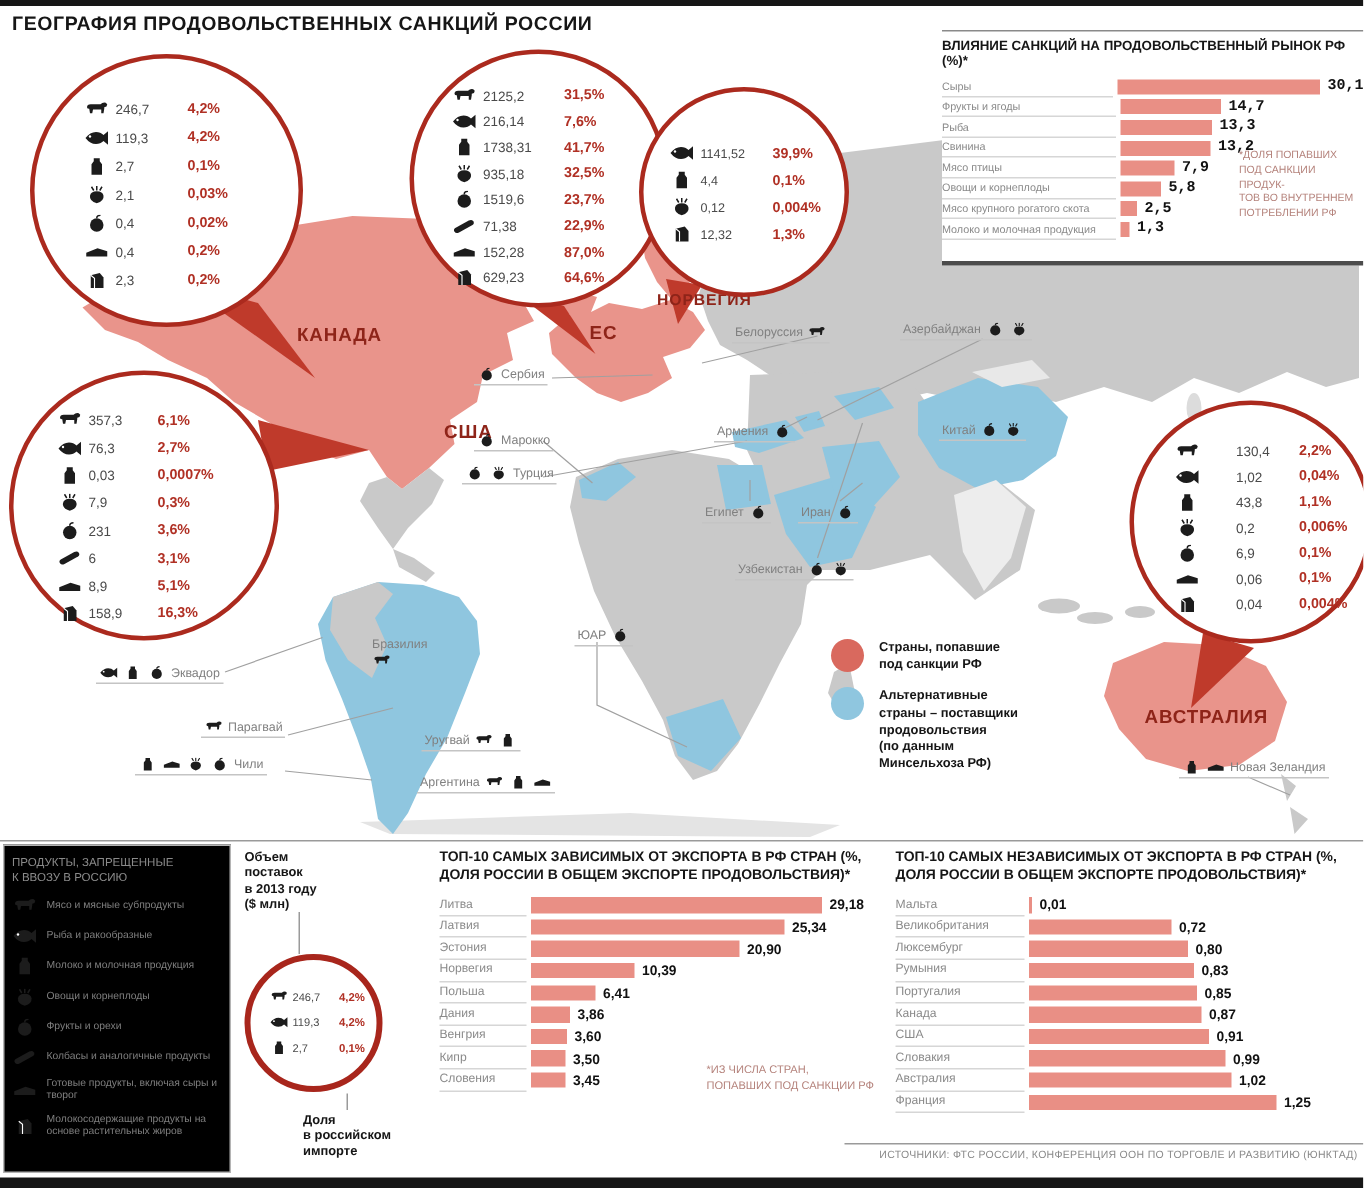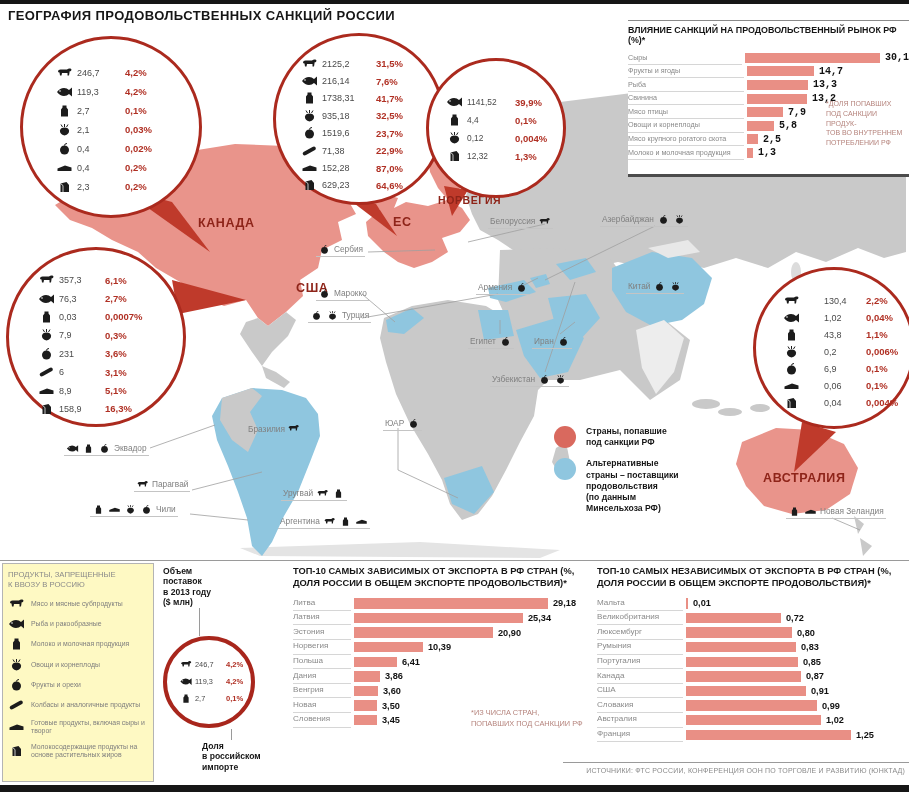--- a/index.html
+++ b/index.html
@@ -50,31 +50,31 @@
   #co-norway .rows{padding:32px 0 0 17px;}  #co-norway .crow{height:18px;}
   #co-norway .cval{width:44px;font-size:8.4px;}
   #co-australia{left:753px;top:267px;width:162px;height:162px;}
   #co-australia .rows{padding:22px 0 0 27px;}  #co-australia .crow{height:17px;}  #co-australia .cval{width:38px;margin-left:20px;}
   
   .bigname{position:absolute;font-weight:bold;color:#8e2419;font-size:12.5px;letter-spacing:.6px;z-index:4;}
   
   .maplabel{position:absolute;display:flex;align-items:center;gap:3px;z-index:4;
             border-bottom:1px solid #c4c4c4;padding:0 2px 2px 2px;}
   .mltxt{font-size:8.3px;color:#808080;white-space:nowrap;}
-  .mlcol{flex-direction:row;align-items:flex-start;gap:2px;border-bottom:none;}
+  .mlcol{flex-direction:column;align-items:flex-start;gap:2px;border-bottom:none;}
   .mlicons{display:flex;gap:3px;}
   
   .legend{left:554px;top:426px;width:182px;z-index:4;}
   .litem{display:flex;gap:10px;margin-bottom:10px;align-items:flex-start;}
   .ldot{width:22px;height:22px;border-radius:50%;flex:0 0 auto;}
   .ltxt{font-size:8.6px;font-weight:bold;line-height:1.3;white-space:pre-line;color:#161616;}
   
   .bottomline{left:0;top:560px;width:909px;border-top:1px solid #9a9a9a;z-index:2;}
   .prodpanel{left:2px;top:563px;width:152px;height:219px;border:1px solid #b4b4b4;
-             box-sizing:border-box;padding:6px 3px 0 5px;background:#fef9c3;z-index:3;}
+             box-sizing:border-box;padding:6px 3px 0 5px;background:#000000;z-index:3;}
   .prodtitle{font-size:7.7px;color:#8a8a8a;white-space:pre-line;line-height:1.3;margin-bottom:8px;}
   .prow{display:flex;align-items:center;gap:6px;margin-bottom:8.2px;}
   .plab{font-size:6.9px;color:#7e7e7e;line-height:1.15;}
   
   .vollabel{left:163px;top:566px;font-size:8.6px;font-weight:bold;white-space:pre-line;line-height:1.2;z-index:3;}
   .vline1{left:199px;top:608px;width:1px;height:28px;background:#9a9a9a;z-index:3;}
   .excircle{left:163px;top:636px;width:92px;height:92px;border:4px solid #a8261c;border-radius:50%;
             background:#fff;box-sizing:border-box;padding:16px 0 0 13px;z-index:3;}
   .excircle .crow{height:17px;gap:3px;}
   .excircle .cval{width:28px;font-size:7.4px;}
@@ -652,21 +652,21 @@
           <span class="blab">Дания</span>
           <span class="bbar" style="width: 26px;"></span>
           <span class="bval">3,86</span>
         </div>
         <div class="brow">
           <span class="blab">Венгрия</span>
           <span class="bbar" style="width: 24px;"></span>
           <span class="bval">3,60</span>
         </div>
         <div class="brow">
-          <span class="blab">Новая</span>
+          <span class="blab">Кипр</span>
           <span class="bbar" style="width: 23px;"></span>
           <span class="bval">3,50</span>
         </div>
         <div class="brow">
           <span class="blab">Словения</span>
           <span class="bbar" style="width: 23px;"></span>
           <span class="bval">3,45</span>
         </div>
       </div>
     <div class="dfoot">*ИЗ ЧИСЛА СТРАН,

